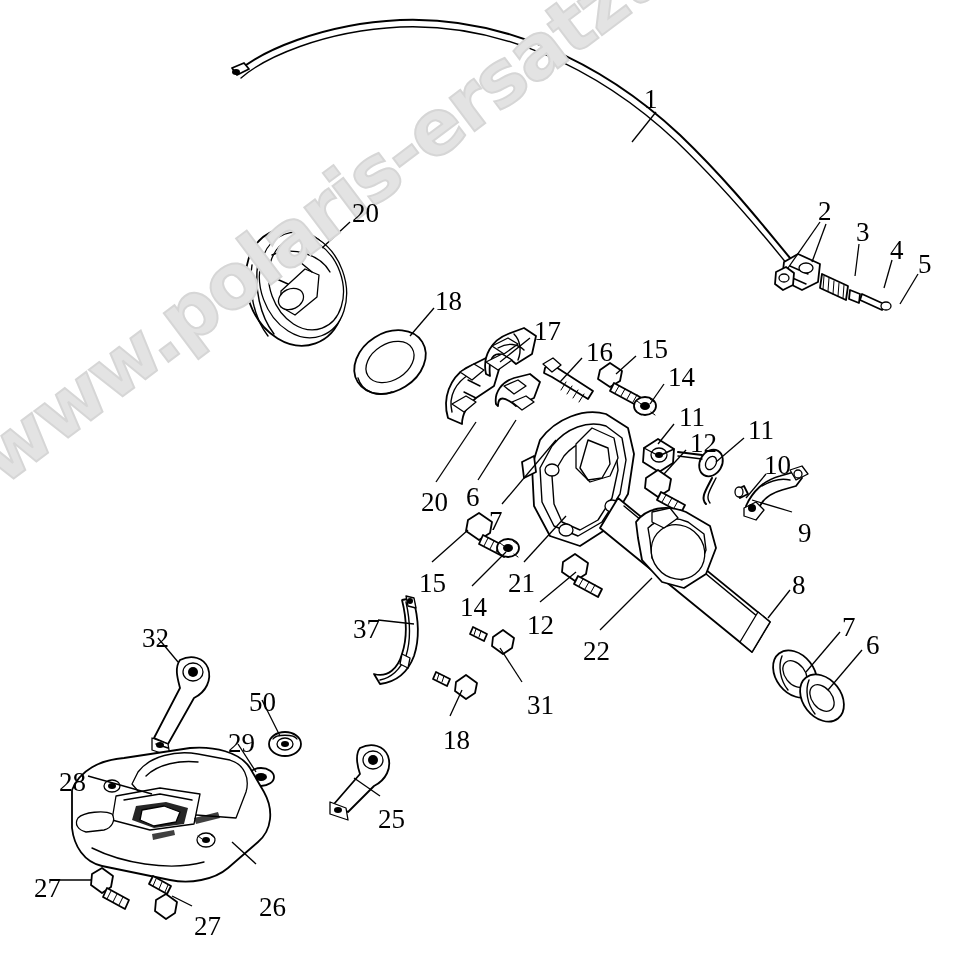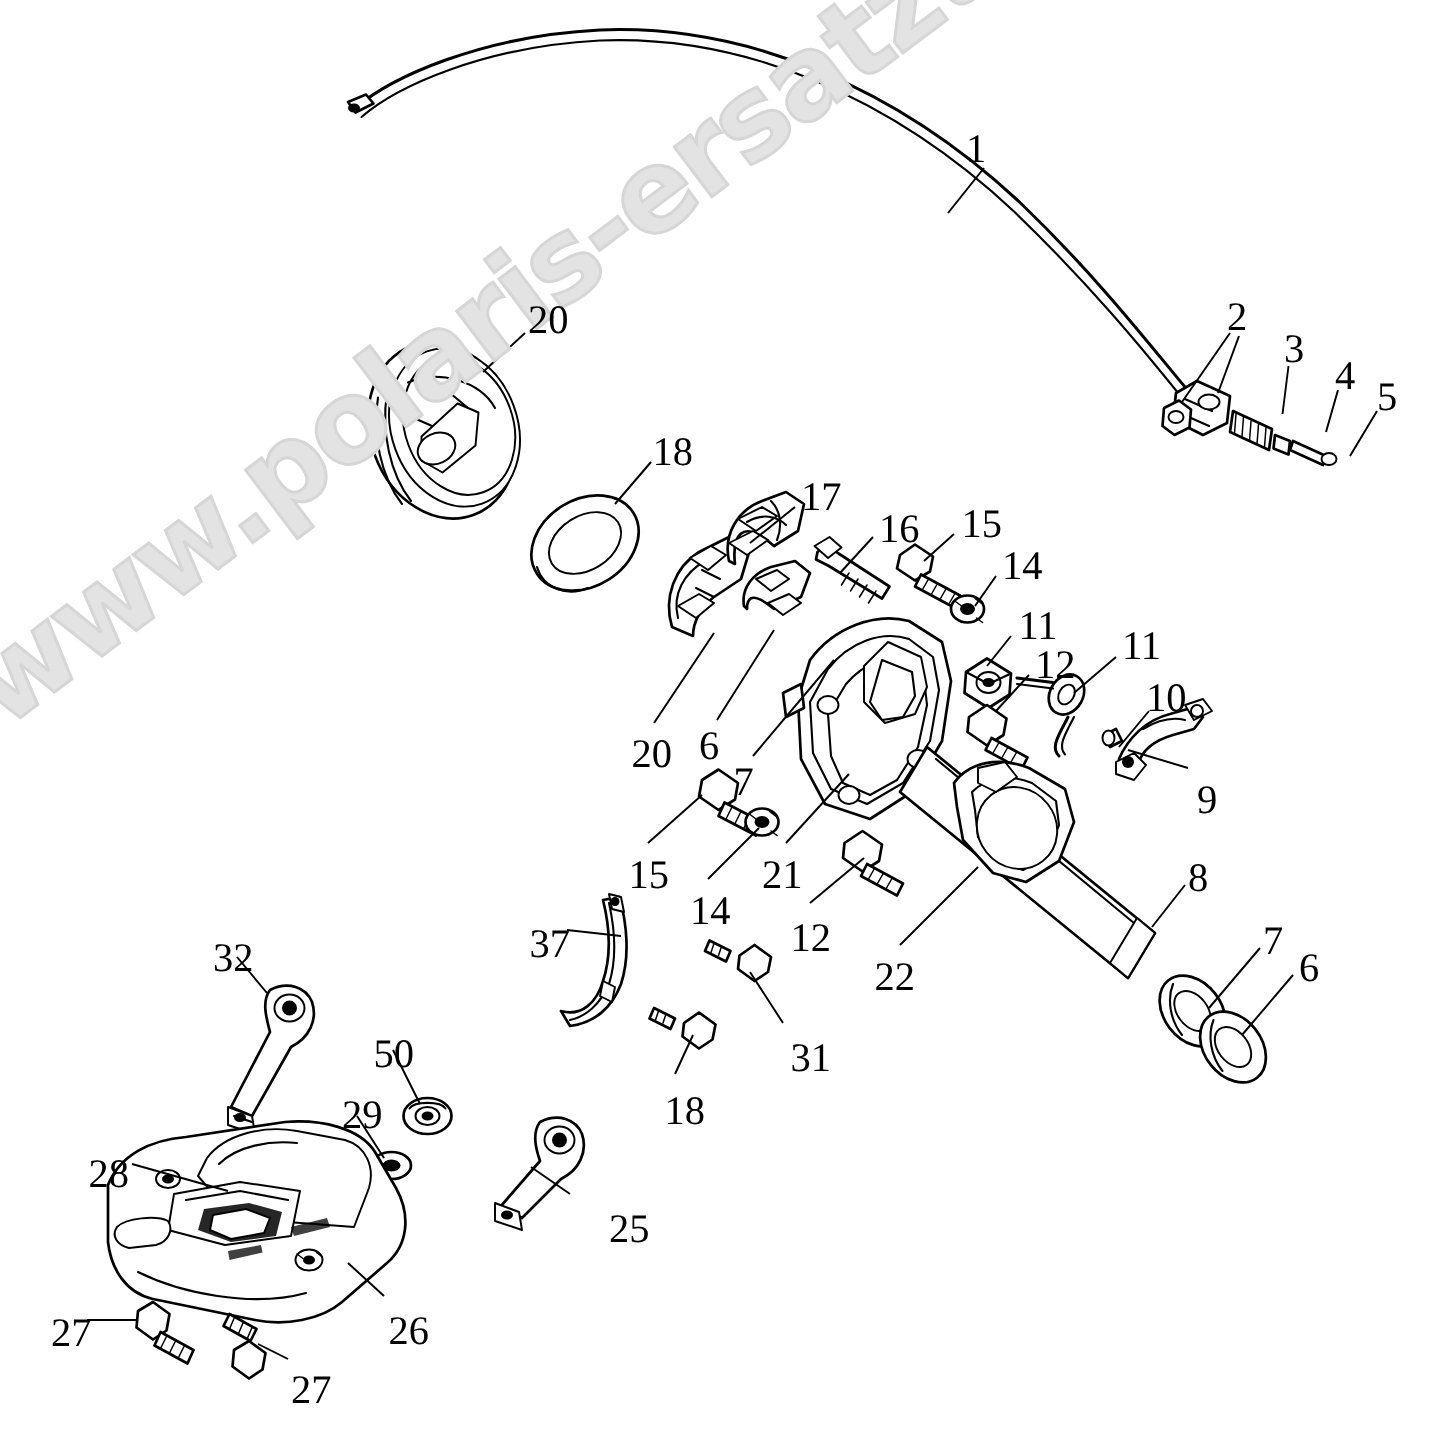--- a/index.html
+++ b/index.html
@@ -422,22 +422,22 @@
     <div class="callout" style="left:419px;top:570px">15</div>
     <div class="callout" style="left:586px;top:339px">16</div>
     <div class="callout" style="left:534px;top:318px">17</div>
     <div class="callout" style="left:435px;top:288px">18</div>
     <div class="callout" style="left:352px;top:200px">20</div>
     <div class="callout" style="left:421px;top:489px">20</div>
     <div class="callout" style="left:508px;top:570px">21</div>
     <div class="callout" style="left:583px;top:638px">22</div>
     <div class="callout" style="left:527px;top:692px">31</div>
     <div class="callout" style="left:443px;top:727px">18</div>
-    <div class="callout" style="left:406px;top:806px">25</div>
-    <div class="callout" style="left:259px;top:874px">26</div>
+    <div class="callout" style="left:378px;top:806px">25</div>
+    <div class="callout" style="left:259px;top:894px">26</div>
     <div class="callout" style="left:34px;top:875px">27</div>
     <div class="callout" style="left:194px;top:913px">27</div>
     <div class="callout" style="left:59px;top:769px">28</div>
     <div class="callout" style="left:228px;top:730px">29</div>
     <div class="callout" style="left:249px;top:689px">50</div>
     <div class="callout" style="left:353px;top:616px">37</div>
     <div class="callout" style="left:142px;top:625px">32</div>
   </div>
 
 </div>

